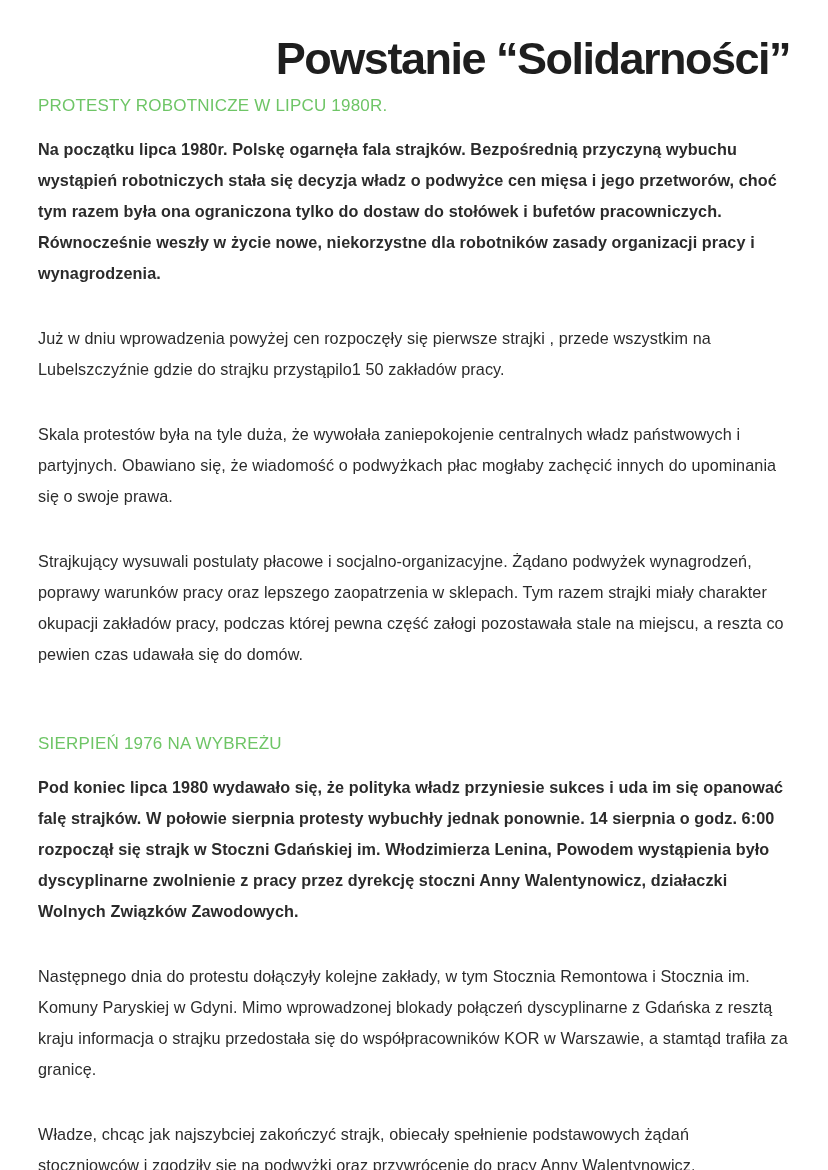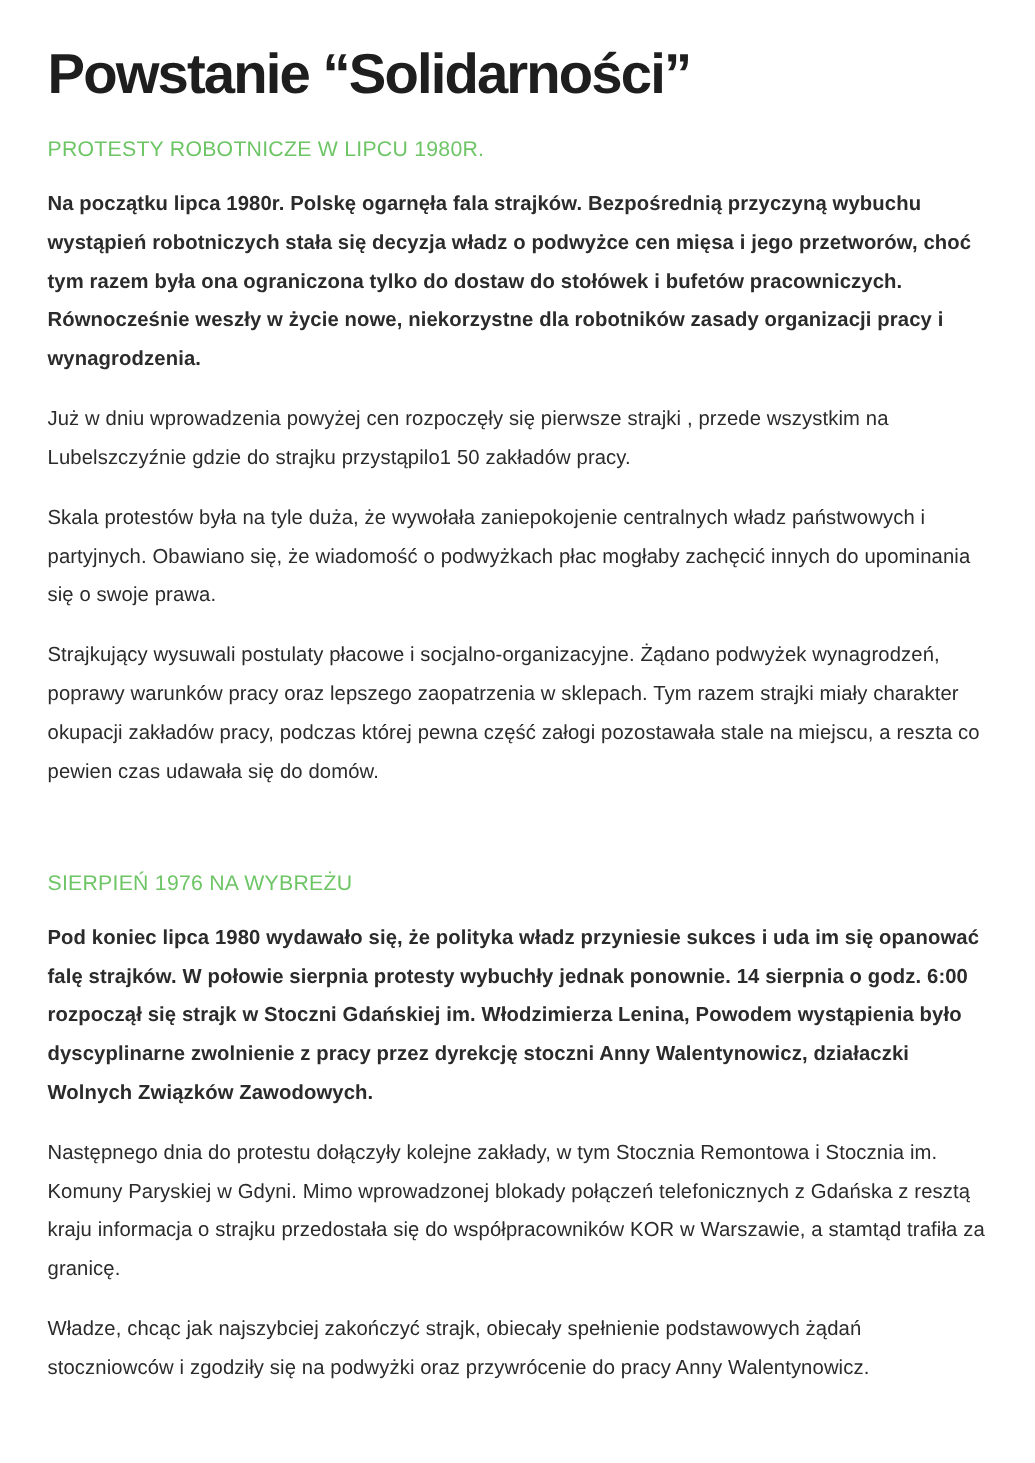--- a/index.html
+++ b/index.html
@@ -21,21 +21,22 @@
   .page {
     padding: 34px 38px 40px 38px;
     width: 828px;
   }
   .doc-title {
     font-size: 45px;
     font-weight: 700;
     letter-spacing: -1.5px;
     color: var(--title-text);
     line-height: 1.1;
-    margin-bottom: 26px;
+    margin-bottom: 12px;
+    text-align: right;
   }
   .section-heading {
     color: var(--accent-green);
     font-size: 17px;
     font-weight: 400;
     letter-spacing: 0.2px;
     margin-top: 0;
     margin-bottom: 14px;
   }
   .section + .section .section-heading {
@@ -43,21 +44,21 @@
   }
   .section-2 {
     margin-top: 64px;
   }
   .body-paragraph {
     font-size: 16.2px;
     font-weight: 500;
     line-height: 31px;
     color: var(--body-text);
     max-width: 752px;
-    margin-top: 17px;
+    margin-top: 34px;
     letter-spacing: 0.1px;
   }
   .body-paragraph:first-of-type {
     margin-top: 18px;
     font-weight: bold;
   }
 </style>
 </head>
 <body>
 
@@ -69,18 +70,18 @@
     <h2 class="section-heading">PROTESTY ROBOTNICZE W LIPCU 1980R.</h2>
     <p class="body-paragraph">Na początku lipca 1980r. Polskę ogarnęła fala strajków. Bezpośrednią przyczyną wybuchu wystąpień robotniczych stała się decyzja władz o podwyżce cen mięsa i jego przetworów, choć tym razem była ona ograniczona tylko do dostaw do stołówek i bufetów pracowniczych. Równocześnie weszły w życie nowe, niekorzystne dla robotników zasady organizacji pracy i wynagrodzenia.</p>
     <p class="body-paragraph">Już w dniu wprowadzenia powyżej cen rozpoczęły się pierwsze strajki , przede wszystkim na Lubelszczyźnie gdzie do strajku przystąpilo1 50 zakładów pracy.</p>
     <p class="body-paragraph">Skala protestów była na tyle duża, że wywołała zaniepokojenie centralnych władz państwowych i partyjnych. Obawiano się, że wiadomość o podwyżkach płac mogłaby zachęcić innych do upominania się o swoje prawa.</p>
     <p class="body-paragraph">Strajkujący wysuwali postulaty płacowe i socjalno-organizacyjne. Żądano podwyżek wynagrodzeń, poprawy warunków pracy oraz lepszego zaopatrzenia w sklepach. Tym razem strajki miały charakter okupacji zakładów pracy, podczas której pewna część załogi pozostawała stale na miejscu, a reszta co pewien czas udawała się do domów.</p>
   </section>
 
   <section class="section section-2">
     <h2 class="section-heading">SIERPIEŃ 1976 NA WYBREŻU</h2>
     <p class="body-paragraph">Pod koniec lipca 1980 wydawało się, że polityka władz przyniesie sukces i uda im się opanować falę strajków. W połowie sierpnia protesty wybuchły jednak ponownie. 14 sierpnia o godz. 6:00 rozpoczął się strajk w Stoczni Gdańskiej im. Włodzimierza Lenina, Powodem wystąpienia było dyscyplinarne zwolnienie z pracy przez dyrekcję stoczni Anny Walentynowicz, działaczki Wolnych Związków Zawodowych.</p>
-    <p class="body-paragraph">Następnego dnia do protestu dołączyły kolejne zakłady, w tym Stocznia Remontowa i Stocznia im. Komuny Paryskiej w Gdyni. Mimo wprowadzonej blokady połączeń telefonicznych z Gdańska z resztą kraju informacja o strajku przedostała się do współpracowników KOR w Warszawie, a stamtąd trafiła za granicę.</p>
+    <p class="body-paragraph">Następnego dnia do protestu dołączyły kolejne zakłady, w tym Stocznia Remontowa i Stocznia im. Komuny Paryskiej w Gdyni. Mimo wprowadzonej blokady połączeń dyscyplinarne z Gdańska z resztą kraju informacja o strajku przedostała się do współpracowników KOR w Warszawie, a stamtąd trafiła za granicę.</p>
     <p class="body-paragraph">Władze, chcąc jak najszybciej zakończyć strajk, obiecały spełnienie podstawowych żądań stoczniowców i zgodziły się na podwyżki oraz przywrócenie do pracy Anny Walentynowicz.</p>
 
   </section>
 
 </div>
 
 </body></html>

